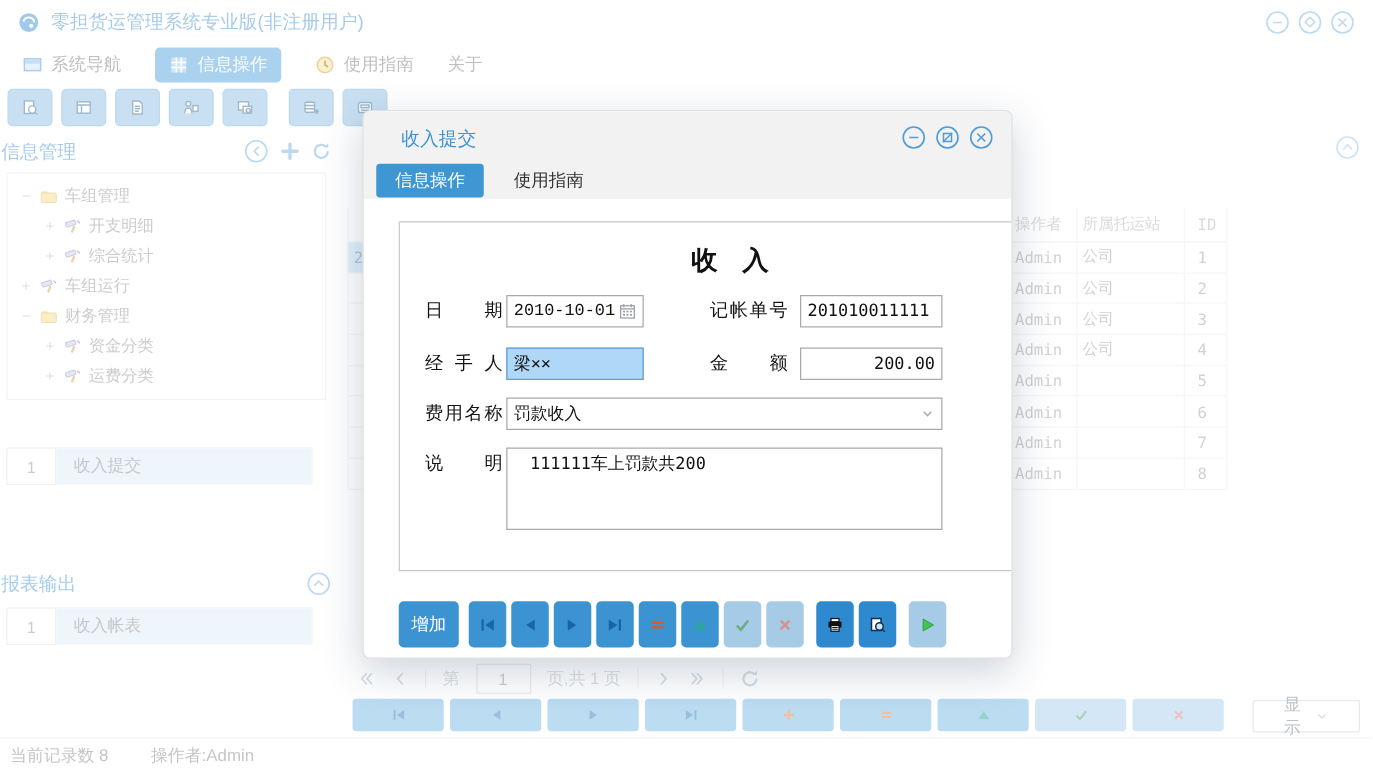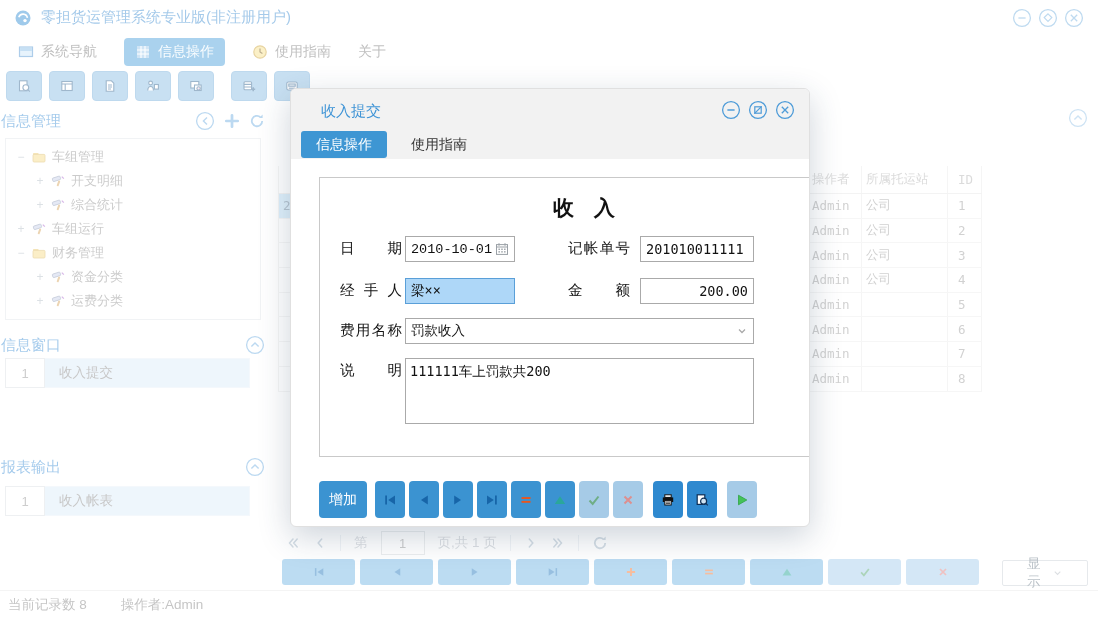--- a/index.html
+++ b/index.html
@@ -95,21 +95,21 @@
   .finput { position:absolute; left:85px; top:0; height:26px; border:1px solid #aaa; background:#fff; display:flex; align-items:center; padding:0 5px; font-family:"DejaVu Sans Mono",monospace; font-size:13.5px; color:#111; }
   .finput.i2 { left:320px; width:114px; }
   .datewrap { width:110px; }
   .datetext { flex:1; overflow:hidden; white-space:nowrap; width:72px;font-family:Liberation Mono, monospace; }
   .datewrap .ic { color:#9aa3ab; flex:none; }
   .focused { background:#aed7f8; border-color:#5a9fd8; }
   .handler { width:110px; }
   .amount { justify-content:flex-end; }
   .feesel { width:349px; }
   .feesel .ic { margin-left:auto; color:#a8a8a8; }
-  .notearea { position:absolute; left:85px; top:0; width:349px; height:66px; border:1px solid #aaa; background:#fff; padding:4px 4px; font-family:"DejaVu Sans Mono",monospace; font-size:13.5px; color:#111; line-height:1.3; }
+  .notearea { position:absolute; left:85px; top:0; width:349px; height:66px; border:1px solid #aaa; background:#fff; padding:4px 18px; font-family:"DejaVu Sans Mono",monospace; font-size:13.5px; color:#111; line-height:1.3; }
 
   .dlg-btns { position:absolute; left:28px; top:392px; display:flex; align-items:center; }
   .btn-add { width:48px; height:37px; background:#3b93d1; color:#fff; font-size:14px; border-radius:4px; display:flex; align-items:center; justify-content:center; margin-right:8px; }
   .dbtn { width:30px; height:37px; border-radius:4px; background:#3b93d1; margin-right:4px; display:flex; align-items:center; justify-content:center; }
   .dbtn.state-disabled { background:#a6cbe7; }
   .dbtn.state-dark { background:#2f89cf; }
   .dbtn.mlg { margin-left:6px; }
   .dlg .ic-nav-first,.dlg .ic-nav-prev,.dlg .ic-nav-next,.dlg .ic-nav-last { color:#1765a8; }
   .dlg .ic-equals { color:#e8561e; }
   .dlg .ic-triangle-up { color:#2aa79b; }
@@ -359,32 +359,20 @@
             <svg viewBox="0 0 14 14">
               <rect x="1.5" y="3.2" width="8" height="3.6" rx="0.8" fill="#cbd3ea" stroke="#8f9bb8" stroke-width="0.8" transform="rotate(-18 5 5)"></rect>
               <rect x="6.6" y="6.6" width="2" height="5.8" rx="0.8" fill="#d9aa66" transform="rotate(20 8 9)"></rect>
               <path d="M10.8 2.6l2 2" stroke="#b06fd0" stroke-width="1.2"></path>
             </svg>
           </span>
           <span class="tree-label">运费分类</span>
         </div>
       </div>
 
-    <div class="phead" style="top:226px">
-      <span>信息窗口</span>
-      <span class="sp"></span>
-      <span class="hic">
-          <span class="ic sz20">
-            <svg viewBox="0 0 20 20">
-              <circle cx="10" cy="10" r="8.4" fill="none" stroke="currentColor" stroke-width="1.3"></circle>
-              <path d="M6.4 11.6L10 8l3.6 3.6" fill="none" stroke="currentColor" stroke-width="1.4"></path>
-            </svg>
-          </span>
-        </span>
-    </div>
     <div id="infowin-rows">
         <div class="prow" style="top: 254px;">
           <span class="pnum">1</span>
           <span class="plabel">收入提交</span>
         </div>
       </div>
 
     <div class="phead" style="top:348px">
       <span>报表输出</span>
       <span class="sp"></span>

